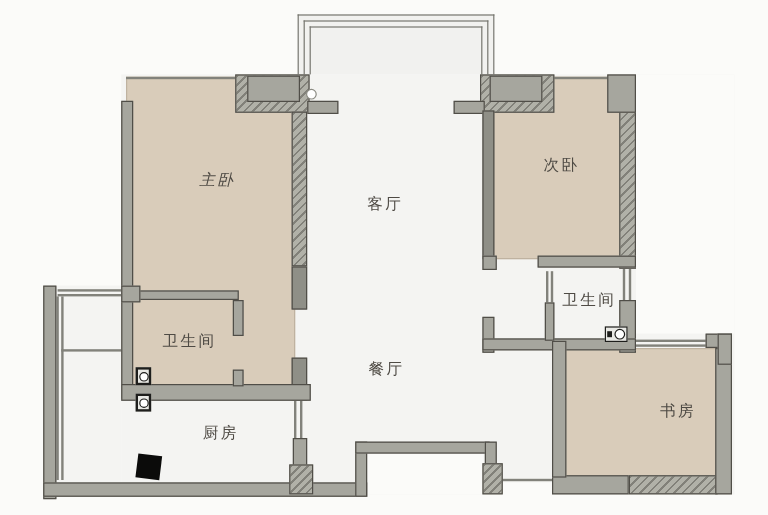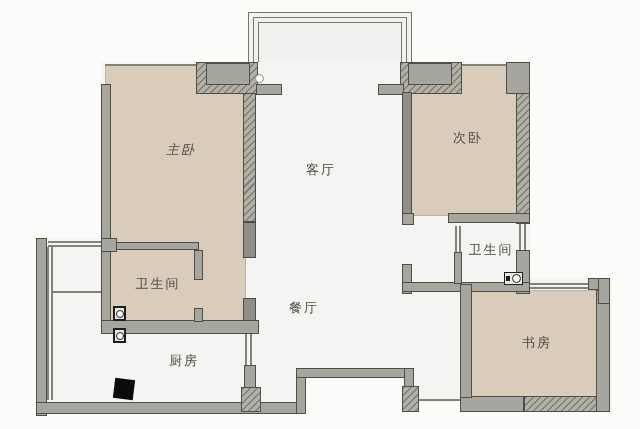--- a/index.html
+++ b/index.html
@@ -111,17 +111,17 @@
   <div class="drain" style="left:113px;top:328px;"></div>
   <div class="fixture" style="left:504px;top:272px;"></div>
   <div class="flue" style="left:114px;top:379px;"></div>
   <div class="knob" style="left:255px;top:74px;"></div>
 
   <div class="room-label" style="left:181px;top:150px;font-style:italic;">主卧</div>
   <div class="room-label" style="left:321px;top:150px;margin-top:20px;">客厅</div>
   <div class="room-label" style="left:468px;top:138px;">次卧</div>
   <div class="room-label" style="left:491px;top:250px;">卫生间</div>
   <div class="room-label" style="left:158px;top:284px;">卫生间</div>
-  <div class="room-label" style="left:304px;top:308px;">餐厅</div>
+  <div class="room-label" style="left:322px;top:308px;">餐厅</div>
   <div class="room-label" style="left:184px;top:361px;">厨房</div>
-  <div class="room-label" style="left:537px;top:343px;">书房</div>
+  <div class="room-label" style="left:565px;top:343px;">书房</div>
 
 </div>
 
 </body></html>

